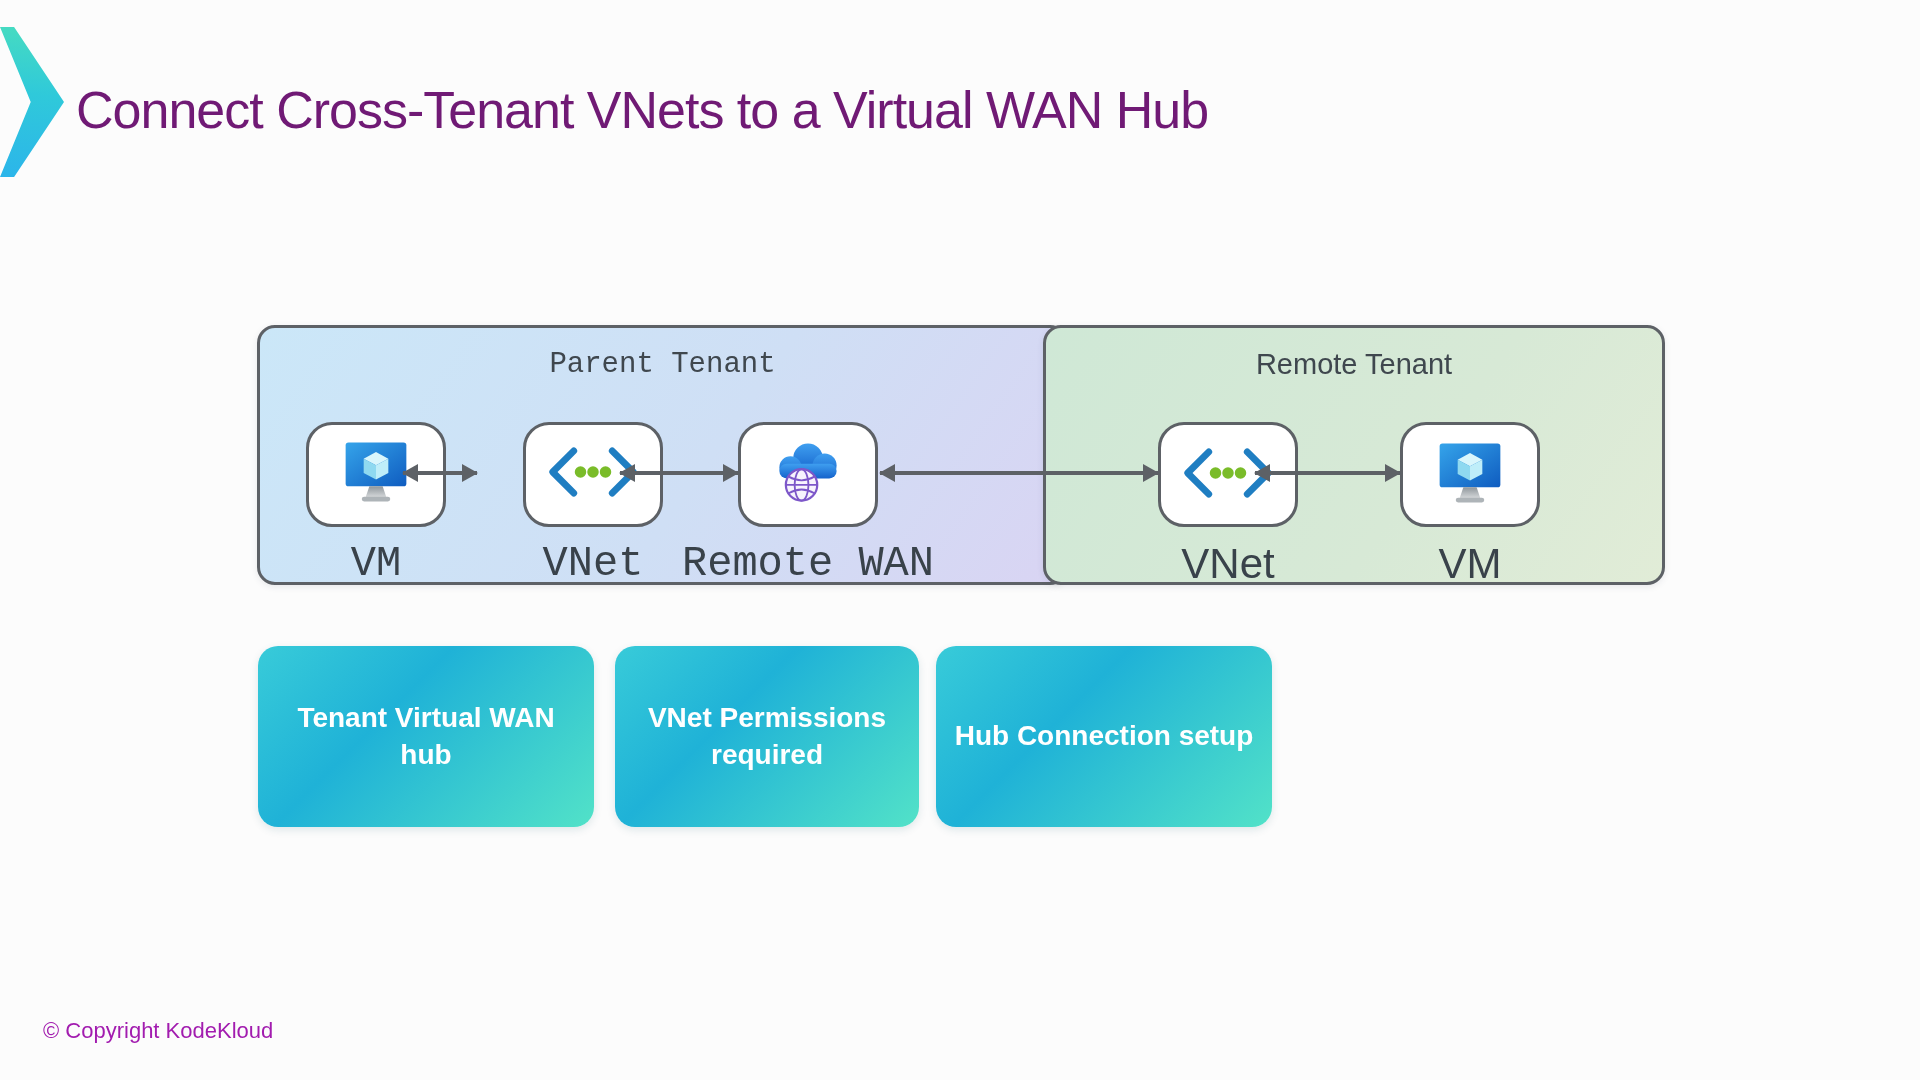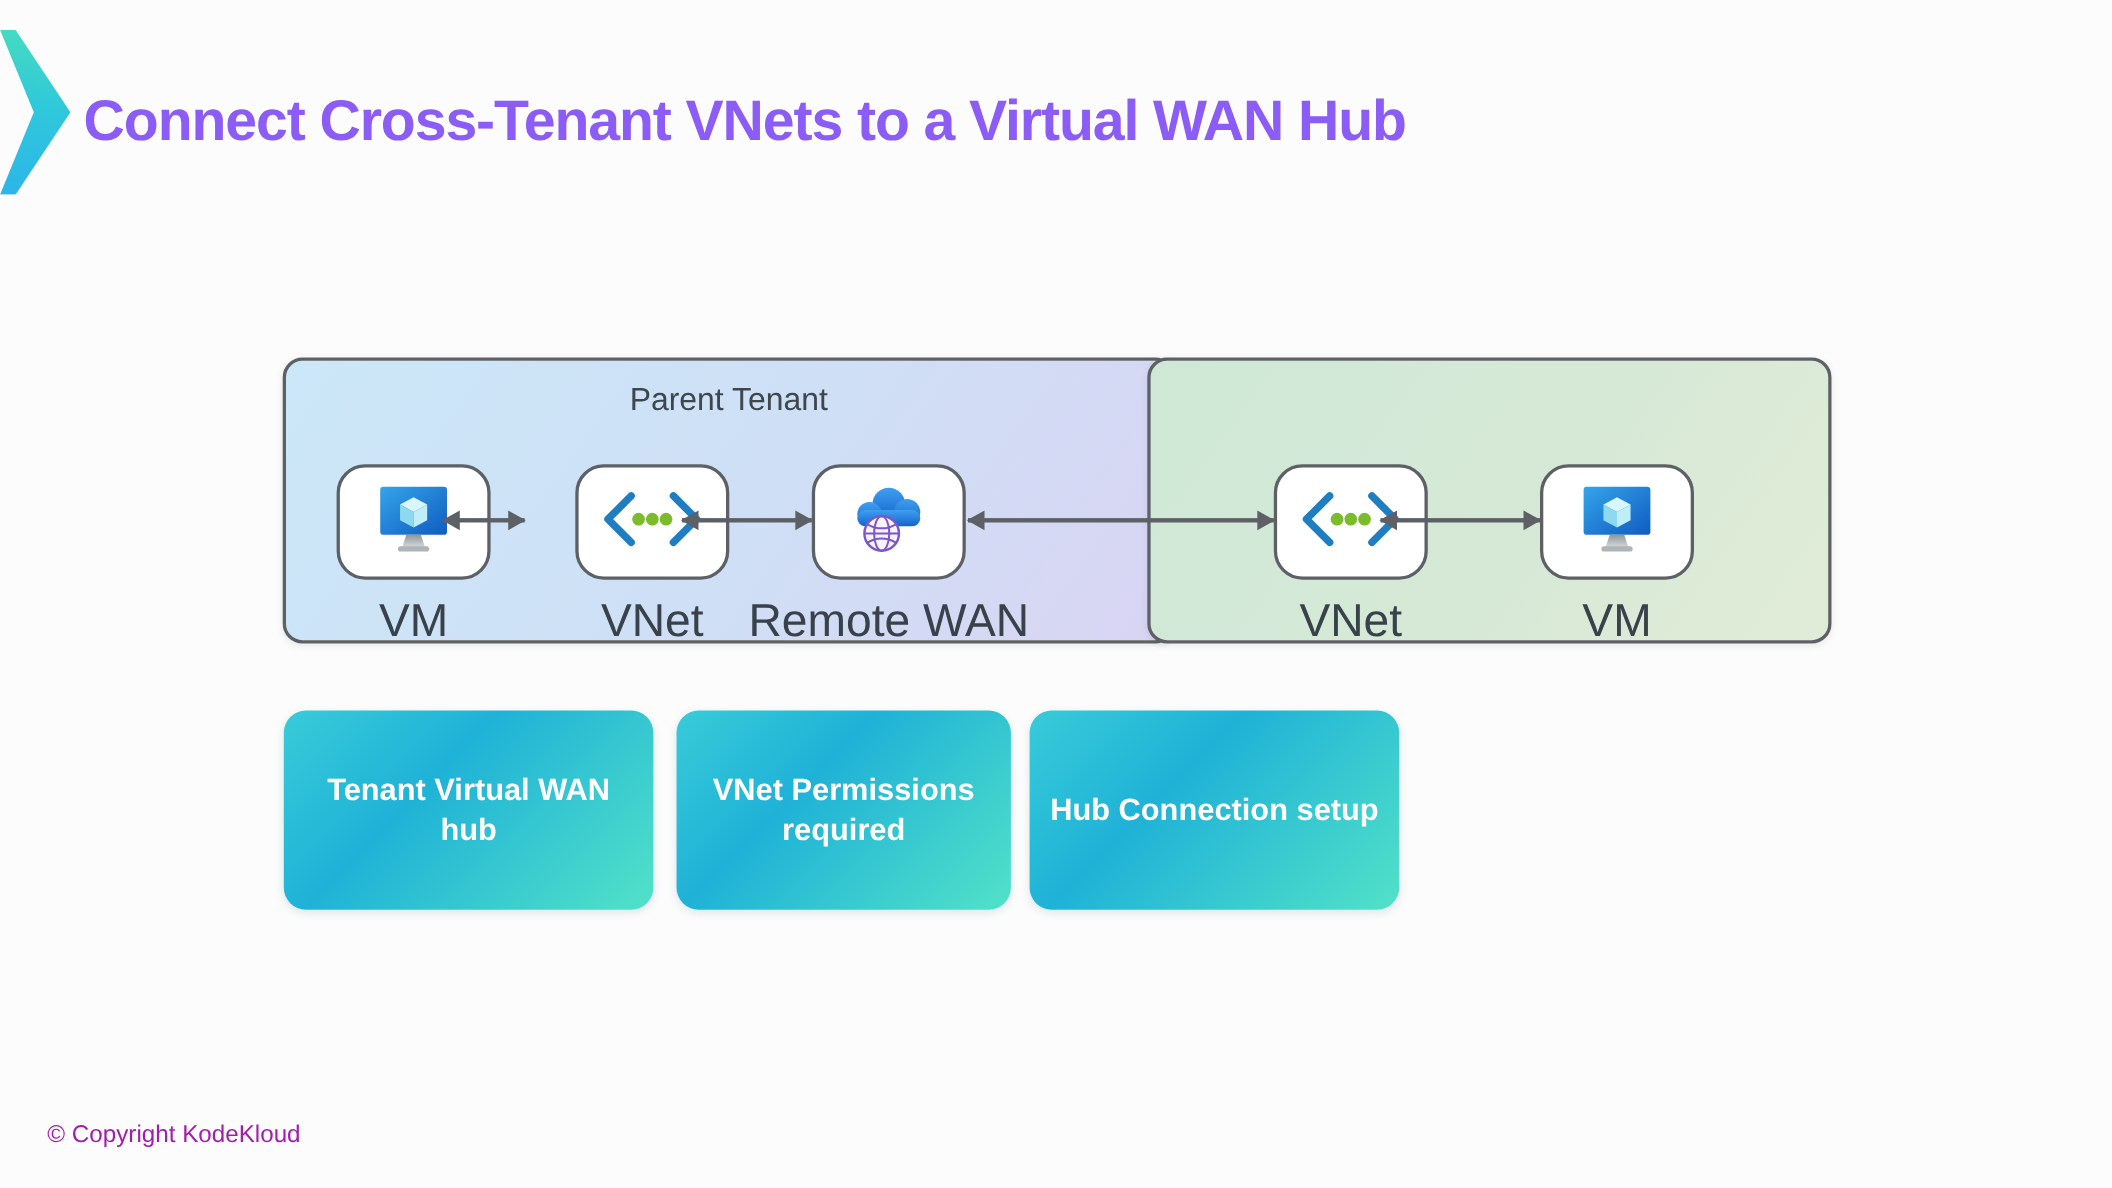--- a/index.html
+++ b/index.html
@@ -11,32 +11,33 @@
   .stage{position:relative;width:1920px;height:1080px;background:#fcfcfc;}
 
   
   .logo{
     position:absolute;left:0;top:27px;width:64px;height:150px;
     background:linear-gradient(185deg,#47dcc0 0%,#2fc9da 45%,#2cb5ea 100%);
     clip-path:polygon(0 0,22% 0,100% 50%,22% 100%,0 100%,48% 50%);
   }
   .title{
     position:absolute;left:76px;top:80px;width:1700px;
-    font-size:52px;font-weight:700;letter-spacing:-1px;color:#8b5cf6;
+    font-size:52px;font-weight:400;letter-spacing:-1px;color:#701a75;
   }
 
   
   .group{
     position:absolute;top:325px;height:260px;box-sizing:border-box;
     border:3px solid #5d6166;border-radius:18px;
     box-shadow:0 2px 6px rgba(60,70,90,.10);
   }
   .group-parent{
     left:257px;width:811px;
     background:linear-gradient(125deg,#cbe7f8 0%,#cfdff5 55%,#d9d4f3 100%);
+    font-family:Liberation Mono, monospace;
   }
   .group-remote{
     left:1043px;width:622px;
     background:linear-gradient(125deg,#cfe8d6 0%,#d7e9d6 60%,#e1ecd7 100%);
   }
   .group-label{
     position:absolute;left:0;top:20px;width:100%;text-align:center;
     font-size:29px;font-weight:500;color:#3f474e;
   }
 
@@ -166,20 +167,21 @@
         </svg>
       </span>
     </div>
     <div class="node-label lbl-vwan">Remote WAN</div>
 
     <div class="arrow arrow-1"></div>
     <div class="arrow arrow-2"></div>
   </div>
 
   <div class="group group-remote">
+    <div class="group-label">Remote Tenant</div>
 
     <div class="node-box pos-vnet2">
       <span>
         <svg width="96" height="58" viewBox="0 0 100 60">
           <polyline points="30,8 8,30 30,52" fill="none" stroke="#1f7ec2" stroke-width="7" stroke-linecap="round" stroke-linejoin="round"></polyline>
           <polyline points="70,8 92,30 70,52" fill="none" stroke="#1f7ec2" stroke-width="7" stroke-linecap="round" stroke-linejoin="round"></polyline>
           <circle cx="37" cy="30" r="6" fill="#7abc29"></circle>
           <circle cx="50" cy="30" r="6" fill="#7abc29"></circle>
           <circle cx="63" cy="30" r="6" fill="#7abc29"></circle>
         </svg>

